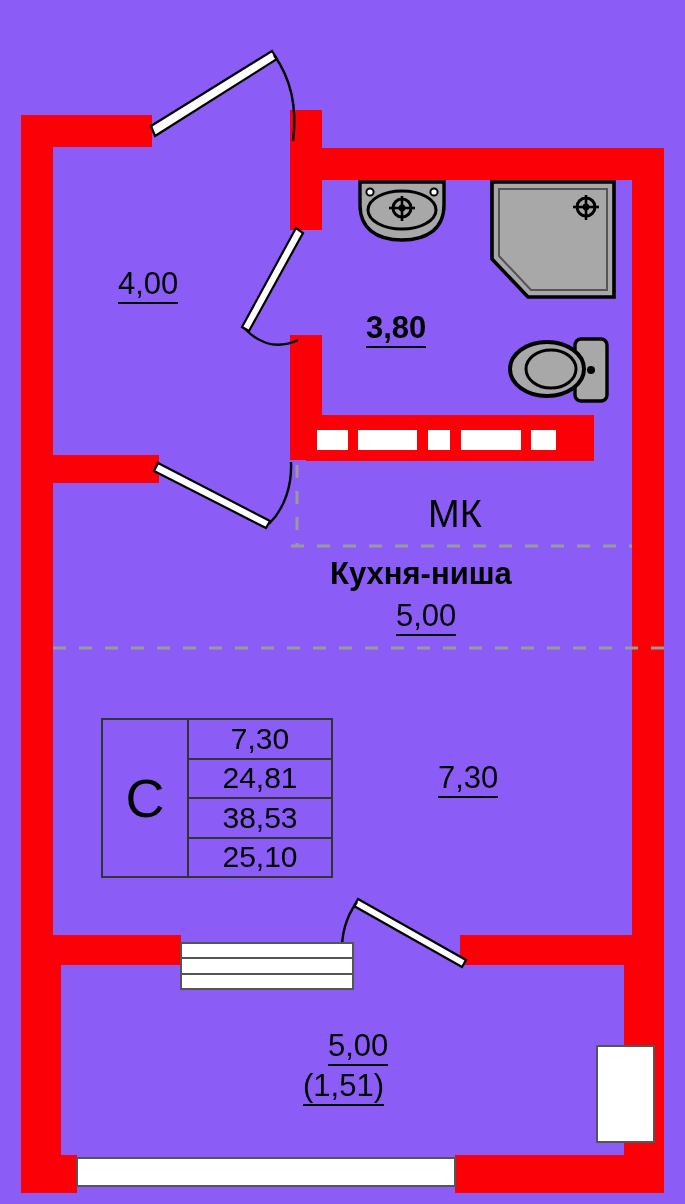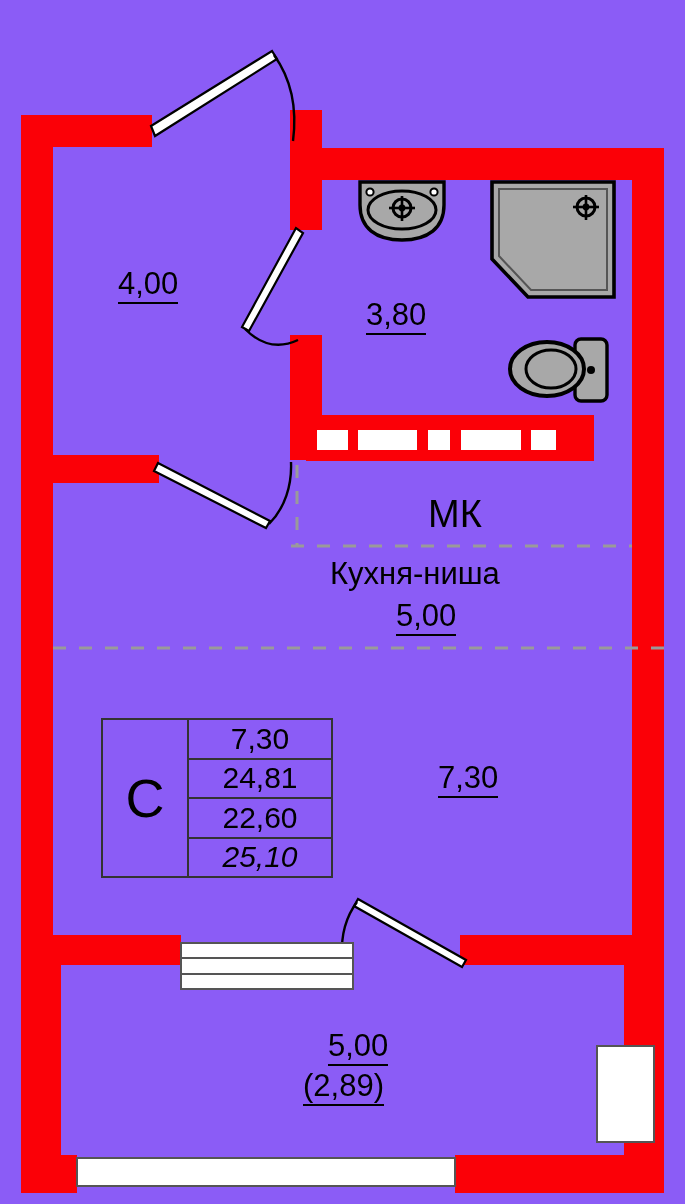--- a/index.html
+++ b/index.html
@@ -70,21 +70,21 @@
   .tbl-cell {
     flex: 1;
     display: flex;
     align-items: center;
     justify-content: center;
     font-size: 30px;
     color: #000;
     border-bottom: 2px solid #333;
     box-sizing: border-box;
   }
-  .tbl-cell:last-child { border-bottom: none; font-style: italic; }
+  .tbl-cell:last-child { border-bottom: none; }
 </style>
 </head>
 <body>
 
 <div id="plan-root">
 
   <svg id="plan-svg" viewBox="0 0 685 1204" xmlns="http://www.w3.org/2000/svg">
 
     <g fill="#fb0007">
 
@@ -203,37 +203,37 @@
         <ellipse cx="547" cy="369" rx="37" ry="27" fill="#a8a8a8" stroke="#000000" stroke-width="4"></ellipse>
         <ellipse cx="551" cy="369" rx="25" ry="19" fill="#a8a8a8" stroke="#000000" stroke-width="3"></ellipse>
       </g>
 
     </g>
 
   </svg>
 
   <div class="label area-label" style="left:118px; top:268px;">4,00</div>
 
-  <div class="label area-label" style="left:366px; top:299px;">3,80</div>
+  <div class="label area-label" style="left:366px; top:312px;font-weight:bold;">3,80</div>
 
   <div class="label plain-label" style="left:428px; top:495px;">МК</div>
 
-  <div class="label room-name" style="left:330px; top:558px;">Кухня-ниша</div>
+  <div class="label room-name" style="left:330px; top:558px;font-weight:bold;">Кухня-ниша</div>
 
   <div class="label area-label" style="left:396px; top:600px;">5,00</div>
 
   <div class="label area-label" style="left:438px; top:762px;">7,30</div>
 
   <div class="label area-label" style="left:328px; top:1030px;">5,00</div>
 
-  <div class="label area-label" style="left:303px; top:1070px;">(2,89)</div>
+  <div class="label area-label" style="left:303px; top:1070px;">(1,51)</div>
 
   <div class="tbl" style="left:101px; top:718px; width:232px; height:160px;">
     <div class="tbl-letter">С</div>
     <div class="tbl-col">
       <div class="tbl-cell">7,30</div>
       <div class="tbl-cell">24,81</div>
-      <div class="tbl-cell">22,60</div>
+      <div class="tbl-cell">38,53</div>
       <div class="tbl-cell">25,10</div>
     </div>
   </div>
 
 </div>
 
 </body></html>

